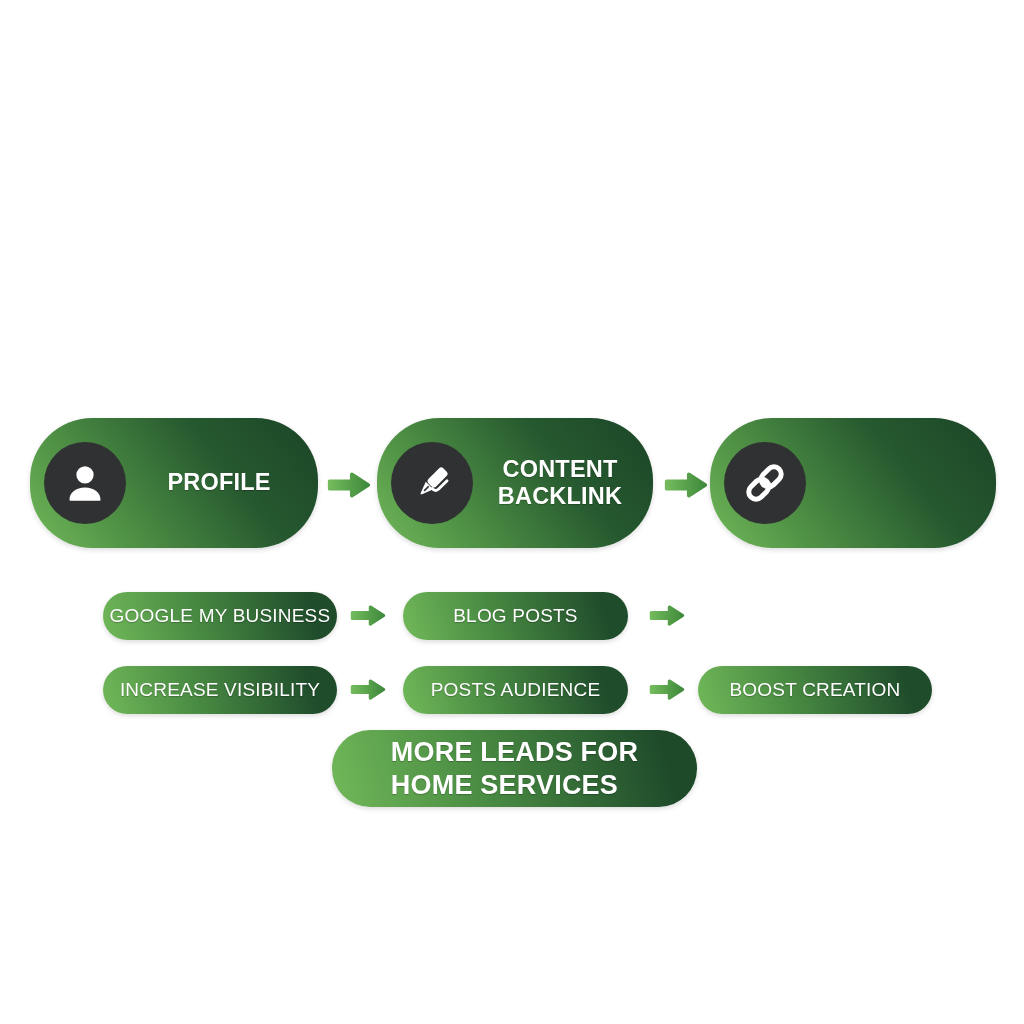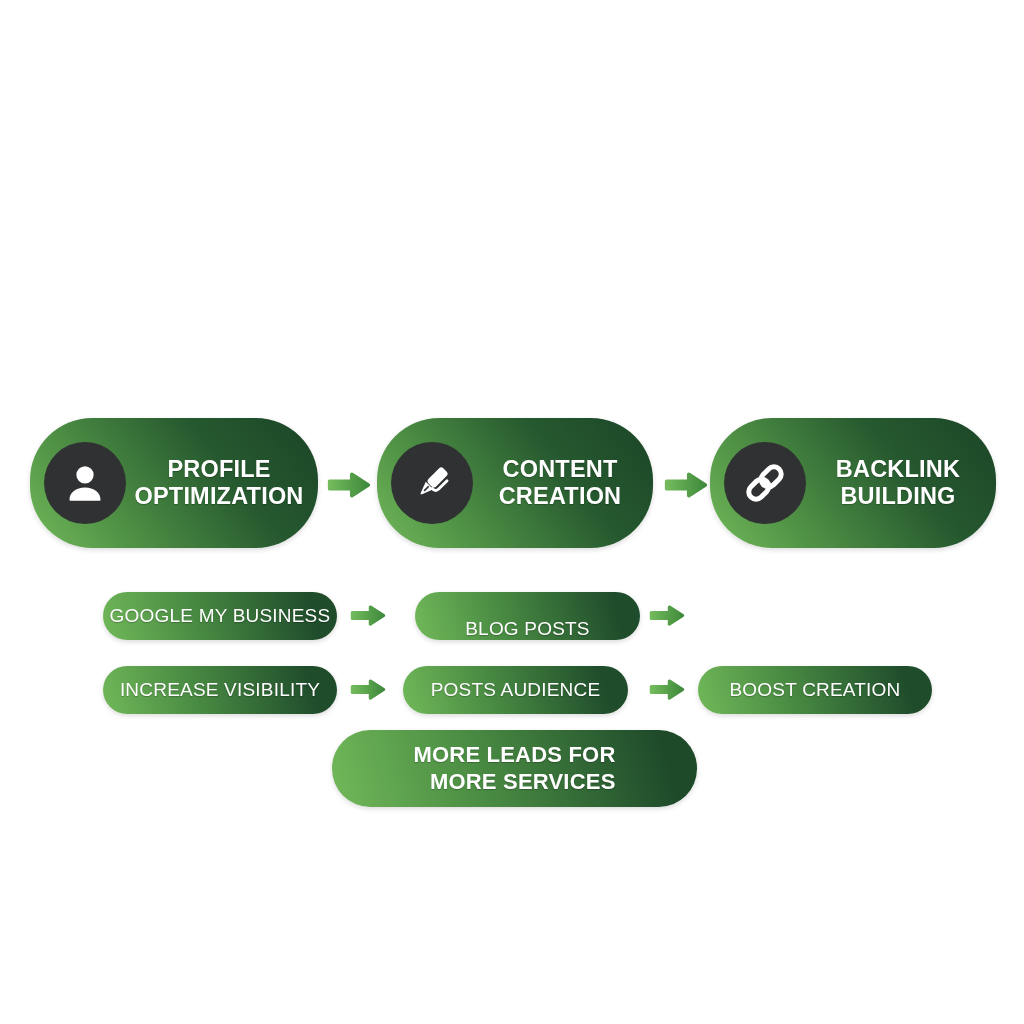--- a/index.html
+++ b/index.html
@@ -33,21 +33,21 @@
     background:linear-gradient(74deg,#71b859 0%,#4a8c43 40%,#1e4a2a 90%);
     flex-direction:column;line-height:1.2;
   }
 
   
   #stage-1{left:30px;top:394px;width:288px;}
   #stage-2{left:377px;top:394px;width:276px;}
   #stage-3{left:710px;top:394px;width:286px;}
   
   #tactic-1{left:103px;top:568px;width:234px;}
-  #tactic-2{left:415px;top:568px;width:225px;align-items:flex-end;}
+  #tactic-2{left:403px;top:568px;width:225px;}
   #tactic-3{left:698px;top:568px;width:234px;}
   
   #benefit-1{left:103px;top:642px;width:234px;text-align:right;}
   #benefit-2{left:403px;top:642px;width:225px;}
   #benefit-3{left:698px;top:642px;width:234px;}
   
   #outcome{left:332px;top:706px;width:365px;}
 
   
   .icon-circle{
@@ -65,21 +65,21 @@
     line-height:1.16;padding:0 12px 0 6px;
     text-shadow:0 1px 1px rgba(0,0,0,.25);
   }
   .stage-label span{display:block;}
   .sm-label{
     font-size:19px;font-weight:400;letter-spacing:.2px;
     text-shadow:0 1px 1px rgba(0,0,0,.25);
     white-space:nowrap;
   }
   .outcome-label{
-    font-size:22px;font-weight:700;letter-spacing:.2px;text-align:right;
+    font-size:27px;font-weight:700;letter-spacing:.2px;text-align:left;
     text-shadow:0 1px 1px rgba(0,0,0,.25);
   }
   .outcome-label span{display:block;}
 
   
   .arrow{position:absolute;}
   .arrow-lg{width:46px;height:34px;}
   .arrow-sm{width:38px;height:27px;}
   #arrow-stage-1{left:326px;top:444px;}
   #arrow-stage-2{left:663px;top:444px;}
@@ -104,61 +104,56 @@
 
   <div class="pill pill-lg" id="stage-1">
     <div class="icon-circle">
       <svg viewBox="0 0 24 24" fill="#ffffff">
         <circle cx="12" cy="7.8" r="4.5"></circle>
         <path d="M12 14.3c-4.7 0-8.1 2.6-8.1 6.4 0 .3.2.5.5.5h15.2c.3 0 .5-.2.5-.5 0-3.8-3.4-6.4-8.1-6.4z"></path>
       </svg>
     </div>
     <div class="stage-label">
       <span>PROFILE</span>
-      <span>OPTIMIZATION</span>
     </div>
   </div>
 
   <svg class="arrow arrow-lg" id="arrow-stage-1" viewBox="0 0 50 36">
     <path d="M4 14h24V6.5L46 18 28 29.5V22H4z" fill="url(#arrowGrad)" stroke="url(#arrowGrad)" stroke-width="4" stroke-linejoin="round"></path>
   </svg>
 
   <div class="pill pill-lg" id="stage-2">
     <div class="icon-circle">
       <svg viewBox="0 0 24 24">
         <g transform="rotate(45 12 12)">
           <rect x="9.2" y="2.4" width="5.6" height="11" rx="1.7" fill="#ffffff"></rect>
           <path d="M9.2 13.8h5.6l-2.2 5.7-.6 1-.6-1z" fill="#ffffff"></path>
           <rect x="11.55" y="14.4" width="0.9" height="3.4" fill="#2f3132"></rect>
           <path d="M16.7 5.6v6.2c0 1.6-1.3 2.4-2.5 2.1" stroke="#ffffff" stroke-width="1.5" fill="none" stroke-linecap="round"></path>
         </g>
       </svg>
     </div>
     <div class="stage-label">
       <span>CONTENT</span>
-      <span>CREATION</span>
+      <span>BACKLINK</span>
     </div>
   </div>
 
   <svg class="arrow arrow-lg" id="arrow-stage-2" viewBox="0 0 50 36">
     <path d="M4 14h24V6.5L46 18 28 29.5V22H4z" fill="url(#arrowGrad)" stroke="url(#arrowGrad)" stroke-width="4" stroke-linejoin="round"></path>
   </svg>
 
   <div class="pill pill-lg" id="stage-3">
     <div class="icon-circle">
       <svg viewBox="0 0 24 24" fill="none" stroke="#ffffff" stroke-width="2.6">
         <g transform="rotate(-45 12 12)">
           <rect x="1.6" y="8.2" width="11.6" height="7.6" rx="3.8"></rect>
           <rect x="10.8" y="8.2" width="11.6" height="7.6" rx="3.8"></rect>
         </g>
       </svg>
-    </div>
-    <div class="stage-label">
-      <span>BACKLINK</span>
-      <span>BUILDING</span>
     </div>
   </div>
 
   <div class="pill pill-sm" id="tactic-1">
     <span class="sm-label">GOOGLE MY BUSINESS</span>
   </div>
 
   <svg class="arrow arrow-sm" id="arrow-tactic-1" viewBox="0 0 50 36">
     <path d="M4 14h24V6.5L46 18 28 29.5V22H4z" fill="url(#arrowGrad)" stroke="url(#arrowGrad)" stroke-width="4" stroke-linejoin="round"></path>
   </svg>
@@ -188,17 +183,17 @@
     <path d="M4 14h24V6.5L46 18 28 29.5V22H4z" fill="url(#arrowGrad)" stroke="url(#arrowGrad)" stroke-width="4" stroke-linejoin="round"></path>
   </svg>
 
   <div class="pill pill-sm" id="benefit-3">
     <span class="sm-label">BOOST CREATION</span>
   </div>
 
   <div class="pill pill-outcome" id="outcome">
     <div class="outcome-label">
       <span>MORE LEADS FOR</span>
-      <span>MORE SERVICES</span>
+      <span>HOME SERVICES</span>
     </div>
   </div>
 
 </div>
 
 </body></html>

